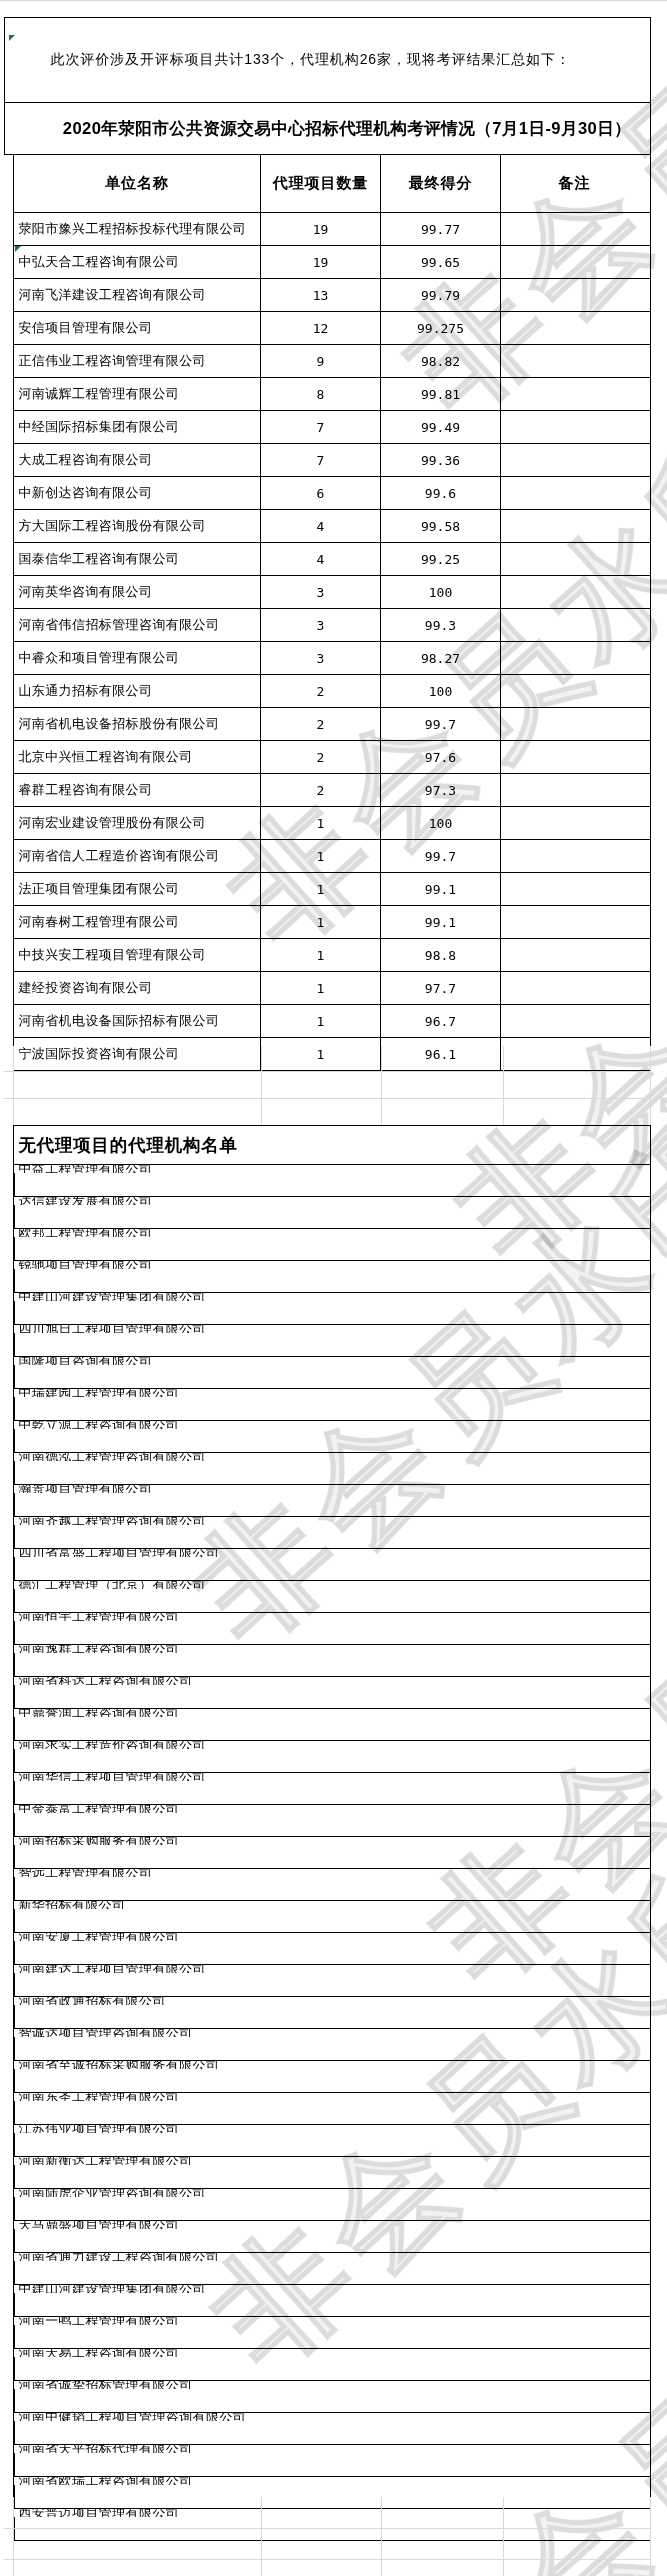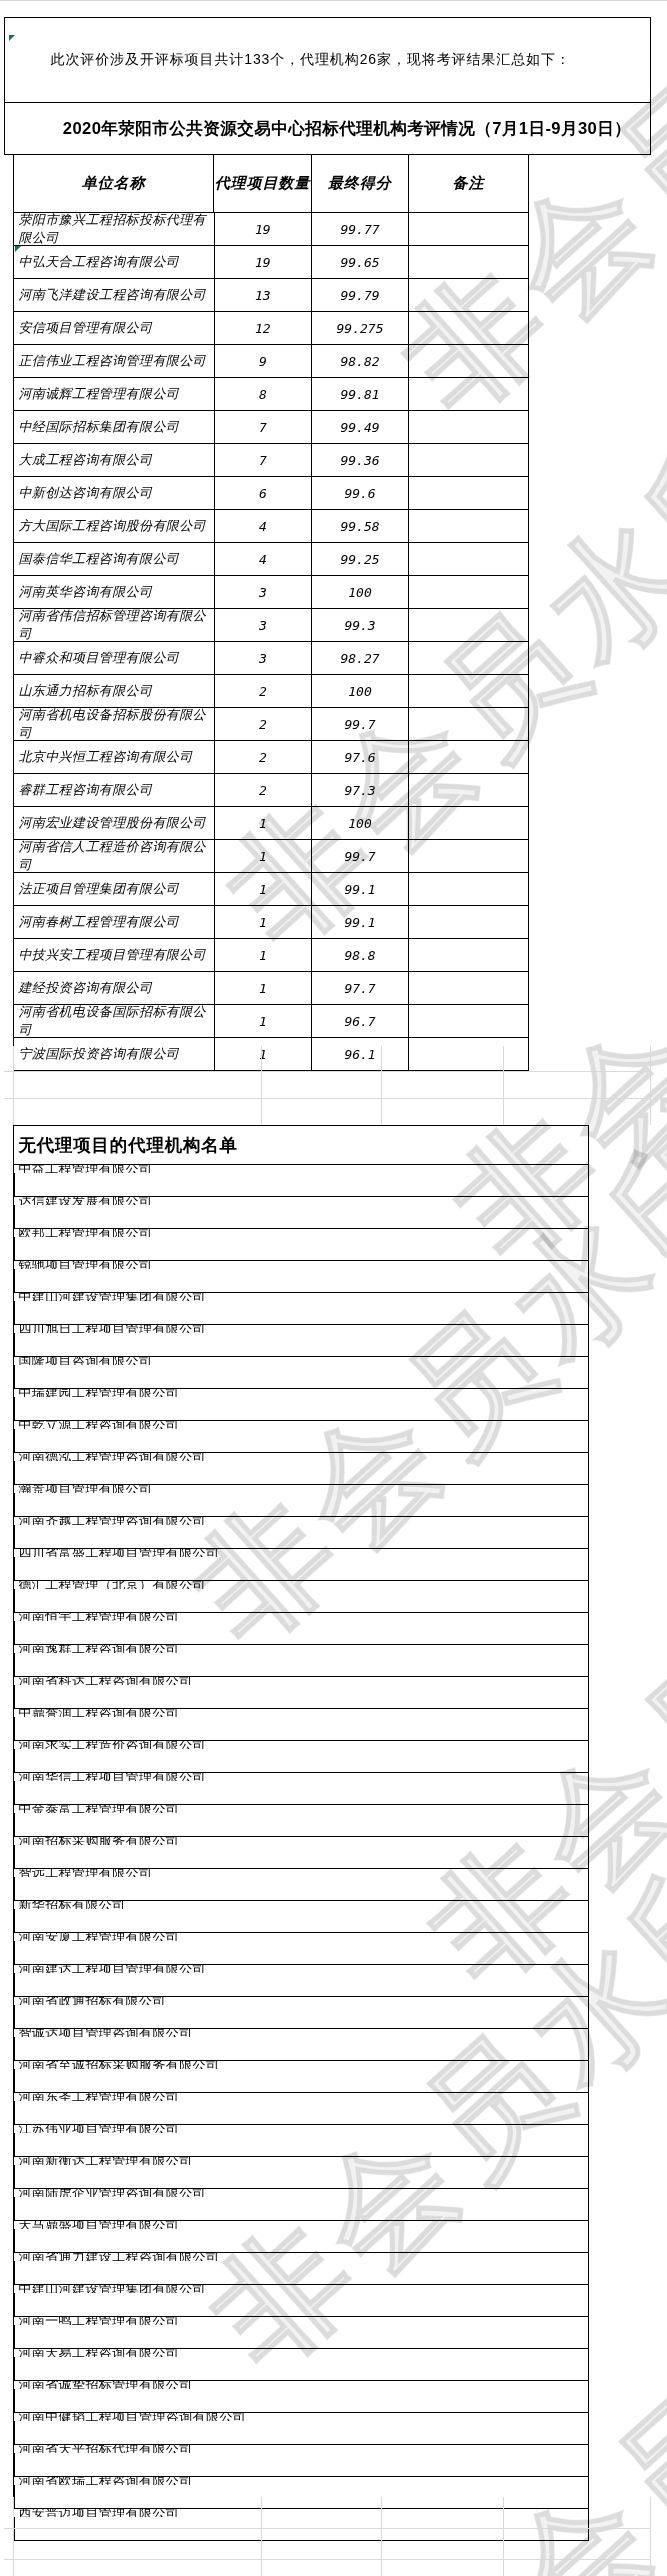--- a/index.html
+++ b/index.html
@@ -16,37 +16,37 @@
   .intro-box{position:absolute;left:3.5px;top:16.6px;width:647px;height:86px;box-sizing:border-box;
              border:1.7px solid #000;display:flex;align-items:center;background:transparent;}
   .intro-text{padding-left:46px;font-size:14px;letter-spacing:0.9px;}
 
   
   .title-row{position:absolute;left:3.5px;top:103px;width:647px;height:52px;box-sizing:border-box;
              border:1.7px solid #000;border-top:none;display:flex;align-items:center;justify-content:center;padding-left:40px;}
   .title-row span{font-size:16.6px;font-weight:bold;letter-spacing:0.4px;}
 
   
-  .table1{position:absolute;left:13px;top:155px;width:516px;box-sizing:border-box;
-          border:1.7px solid #000;border-top:none;font-style:italic;}
+  .table1{position:absolute;left:13px;top:155px;width:638px;box-sizing:border-box;
+          border:1.7px solid #000;border-top:none;}
   .t1-header{display:flex;height:57px;}
   .hc{box-sizing:border-box;height:100%;display:flex;align-items:center;justify-content:center;
       font-size:15px;font-weight:bold;letter-spacing:0.9px;}
   .w-name{width:246px;}
   .w-qty{width:120px;border-left:1.7px solid #000;}
   .w-score{width:120px;border-left:1.7px solid #000;}
   .w-remark{width:148px;border-left:1.7px solid #000;}
 
   .trow{display:flex;align-items:stretch;height:32px;border-top:1.7px solid #000;}
   .cell{box-sizing:border-box;height:100%;display:flex;align-items:center;overflow:hidden;}
   .c-name{padding-left:4.4px;font-size:13px;letter-spacing:0.4px;}
   .num{justify-content:center;font-family:"DejaVu Sans Mono","Liberation Mono",monospace;font-size:13px;}
 
   
-  .table2{position:absolute;left:13px;top:1125px;width:576px;box-sizing:border-box;border:1.7px solid #000;}
+  .table2{position:absolute;left:13px;top:1125px;width:638px;box-sizing:border-box;border:1.7px solid #000;}
   .sec-title{height:38px;display:flex;align-items:center;padding-left:4.4px;
              font-size:17.4px;font-weight:bold;letter-spacing:0.9px;}
   .table2 .trow{height:31px;flex-direction:column;}
 
   
   .grid-h{position:absolute;left:3.5px;width:647px;height:0.9px;background:#d9d9d9;}
   .grid-v{position:absolute;width:0.9px;background:#d9d9d9;}
 
   
   .green-tri{position:absolute;width:0;height:0;border-top:6.1px solid #1f7246;border-right:6.1px solid transparent;}

